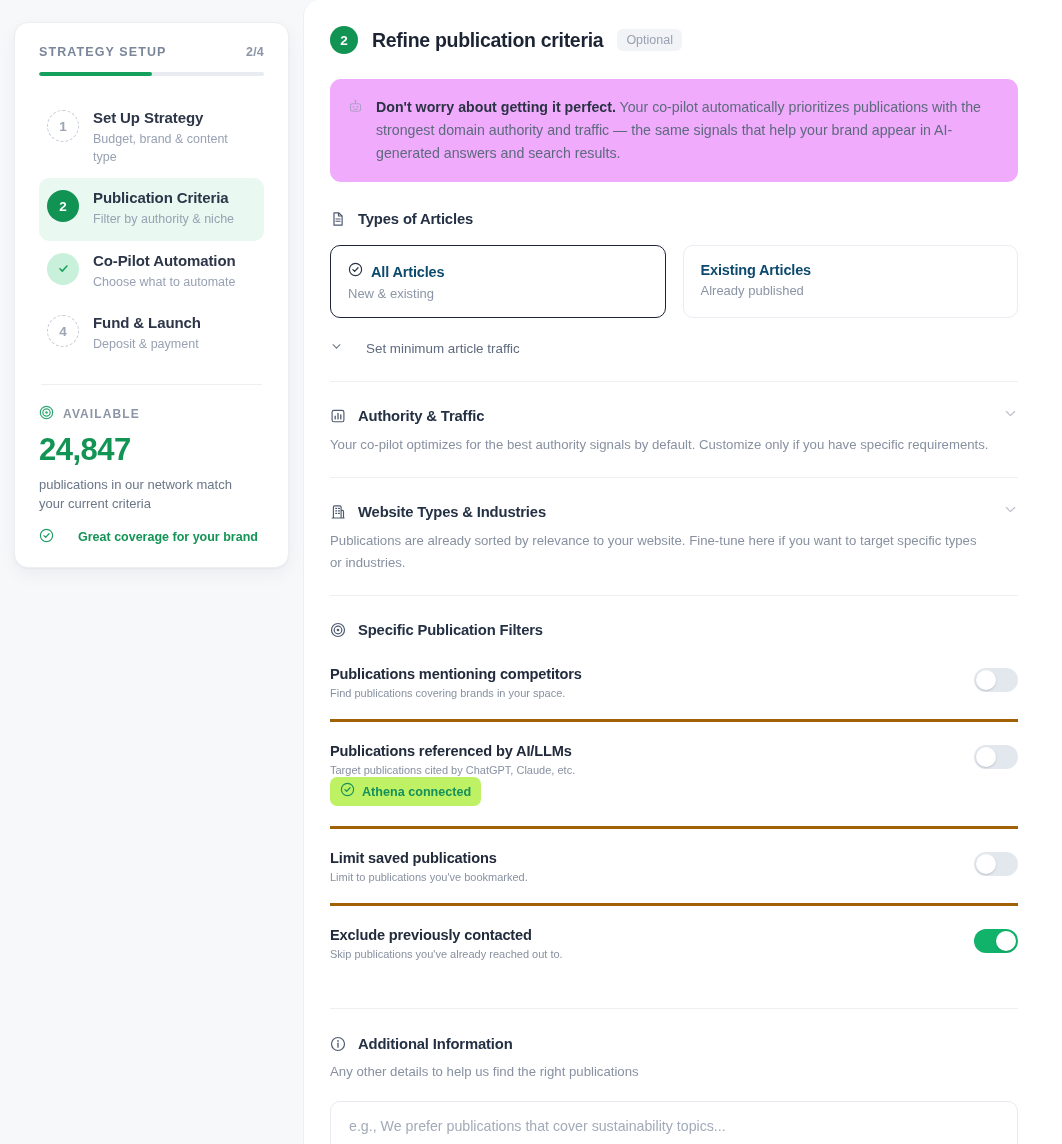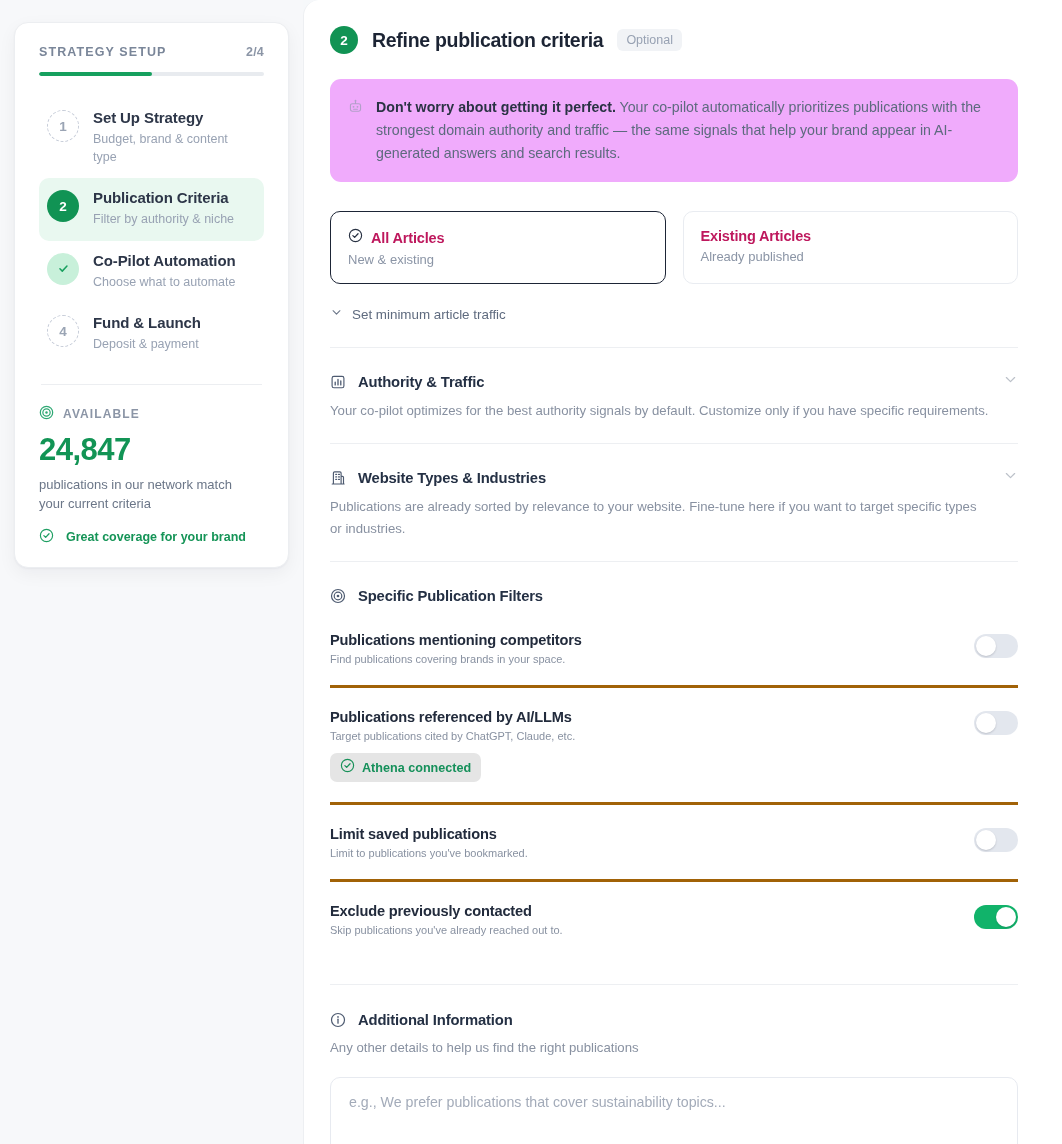--- a/index.html
+++ b/index.html
@@ -58,21 +58,21 @@
   .step-sub { font-size: 12.5px; color: #98a2b3; margin-top: 3px; line-height: 1.42; max-width: 152px; }
 
   .divider-h { height: 1px; background: #eceef1; margin: 18px 2px 0 2px; }
 
   .avail-row { display: flex; align-items: center; gap: 9px; margin-top: 20px; }
   .avail-label { font-size: 12px; font-weight: 700; letter-spacing: 1.1px; color: #8b95a6; }
   .avail-num {
     font-size: 31px; font-weight: 700; color: #129455; margin-top: 8px; letter-spacing: -.5px;
   }
   .avail-desc { font-size: 13px; color: #6b7688; line-height: 1.5; margin-top: 7px; max-width: 200px; }
-  .avail-note { display: flex; align-items: center; gap: 12px; margin-top: 14px; }
+  .avail-note { display: flex; align-items: center; gap: 24px; margin-top: 14px; }
   .avail-note-text { font-size: 12.5px; font-weight: 600; color: #159457; }
 
   
   .right-pane {
     flex: 1 1 auto; background: #ffffff;
     border-top-left-radius: 16px;
     border-left: 1px solid #edeff2;
     padding: 26px 47px 0 26px;
     position: relative; overflow: hidden;
   }
@@ -104,24 +104,24 @@
   .sec-icon { flex: 0 0 17px; display: flex; }
 
   .types { margin-top: 29px; }
   .cards { display: flex; gap: 17px; margin-top: 18px; }
   .card {
     flex: 1 1 0; border: 1px solid #e9ecf1; border-radius: 10px;
     padding: 16px 17px 16px 17px; background: #fff; min-height: 62px;
   }
   .card.selected { border: 1.8px solid #1d2536; }
   .card-top { display: flex; align-items: center; gap: 8px; }
-  .card-title { font-size: 14.5px; font-weight: 700; color: #be185d; letter-spacing: -.15px; }
+  .card-title { font-size: 14.5px; font-weight: 700; color: #0c4a6e; letter-spacing: -.15px; }
   .card-sub { font-size: 13px; color: #8b95a6; margin-top: 5px; }
 
-  .mintraffic { display: flex; align-items: center; gap: 9px; margin-top: 21px; cursor: pointer; }
+  .mintraffic { display: flex; align-items: center; gap: 23px; margin-top: 21px; cursor: pointer; }
   .mintraffic-text { font-size: 13.4px; color: #5f6b7f; }
 
   .hr { height: 1px; background: #edeff2; }
 
   .collapsible { padding: 24px 0 22px 0; }
   .collapsible-head { display: flex; align-items: center; }
   .collapsible-head .sec-head { flex: 1 1 auto; }
   .chev { opacity: .45; }
   .collapsible-desc { font-size: 13.2px; color: #8891a1; line-height: 1.62; margin-top: 9px; max-width: 660px; }
 
@@ -130,21 +130,21 @@
   .filter-row {
     display: flex; align-items: flex-start; gap: 16px;
     padding: 21px 0 20px 0; border-top: 3px solid #a16207;
   }
   .filter-row.first { border-top: none; padding-top: 28px; }
   .filter-main { flex: 1 1 auto; }
   .filter-title { font-size: 14.6px; font-weight: 700; color: #222b3c; letter-spacing: -.15px; }
   .filter-sub { font-size: 11px; color: #8891a1; margin-top: 5px; }
   .chip {
     display: inline-flex; align-items: center; gap: 7px;
-    background: #e5e5e5; border-radius: 7px; padding: 5px 10px; margin-top: 11px;
+    background: #bef264; border-radius: 7px; padding: 5px 10px; margin-top: 1px;
   }
   .chip-text { font-size: 12.6px; font-weight: 600; color: #15905a; }
 
   .toggle {
     flex: 0 0 44px; width: 44px; height: 24px; border-radius: 13px;
     background: #e3e7ee; position: relative; margin-top: 2px; cursor: pointer;
   }
   .toggle .knob {
     position: absolute; top: 2px; left: 2px; width: 20px; height: 20px;
     border-radius: 50%; background: #fff; box-shadow: 0 1px 2px rgba(16,24,40,.18);
@@ -262,20 +262,30 @@
             <circle cx="10.1" cy="8.4" r="1" fill="#8d98aa"></circle>
             <path d="M6 10.9h4" stroke="#8d98aa" stroke-width="1.1" stroke-linecap="round"></path>
           </svg>
         </span>
         <div class="tip-text">
           <b>Don't worry about getting it perfect.</b><span> Your co-pilot automatically prioritizes publications with the strongest domain authority and traffic — the same signals that help your brand appear in AI-generated answers and search results.</span>
         </div>
       </div>
 
       <section class="types">
+        <div class="sec-head">
+          <span class="sec-icon">
+            <svg width="16" height="16" viewBox="0 0 16 16" fill="none">
+              <path d="M4 1.8h4.6L12.1 5v9.2H4z" stroke="#4d5a70" stroke-width="1.2" stroke-linejoin="round"></path>
+              <path d="M8.5 1.9V5h3.4" stroke="#4d5a70" stroke-width="1.2" stroke-linejoin="round"></path>
+              <path d="M5.9 8h4.2M5.9 10.3h4.2" stroke="#4d5a70" stroke-width="1.1" stroke-linecap="round"></path>
+            </svg>
+          </span>
+          <div class="sec-title">Types of Articles</div>
+        </div>
 
         <div class="cards" id="type-cards">
             <div class="card selected">
               <div class="card-top">
                 <span><svg width="15" height="15" viewBox="0 0 16 16" fill="none">
                     <circle cx="8" cy="8" r="6.5" stroke="#2a3344" stroke-width="1.25"></circle>
                     <path d="M5.2 8.1l1.9 1.9 3.6-3.9" stroke="#2a3344" stroke-width="1.35" stroke-linecap="round" stroke-linejoin="round"></path>
                   </svg></span>
                 <div class="card-title">All Articles</div>
               </div>

